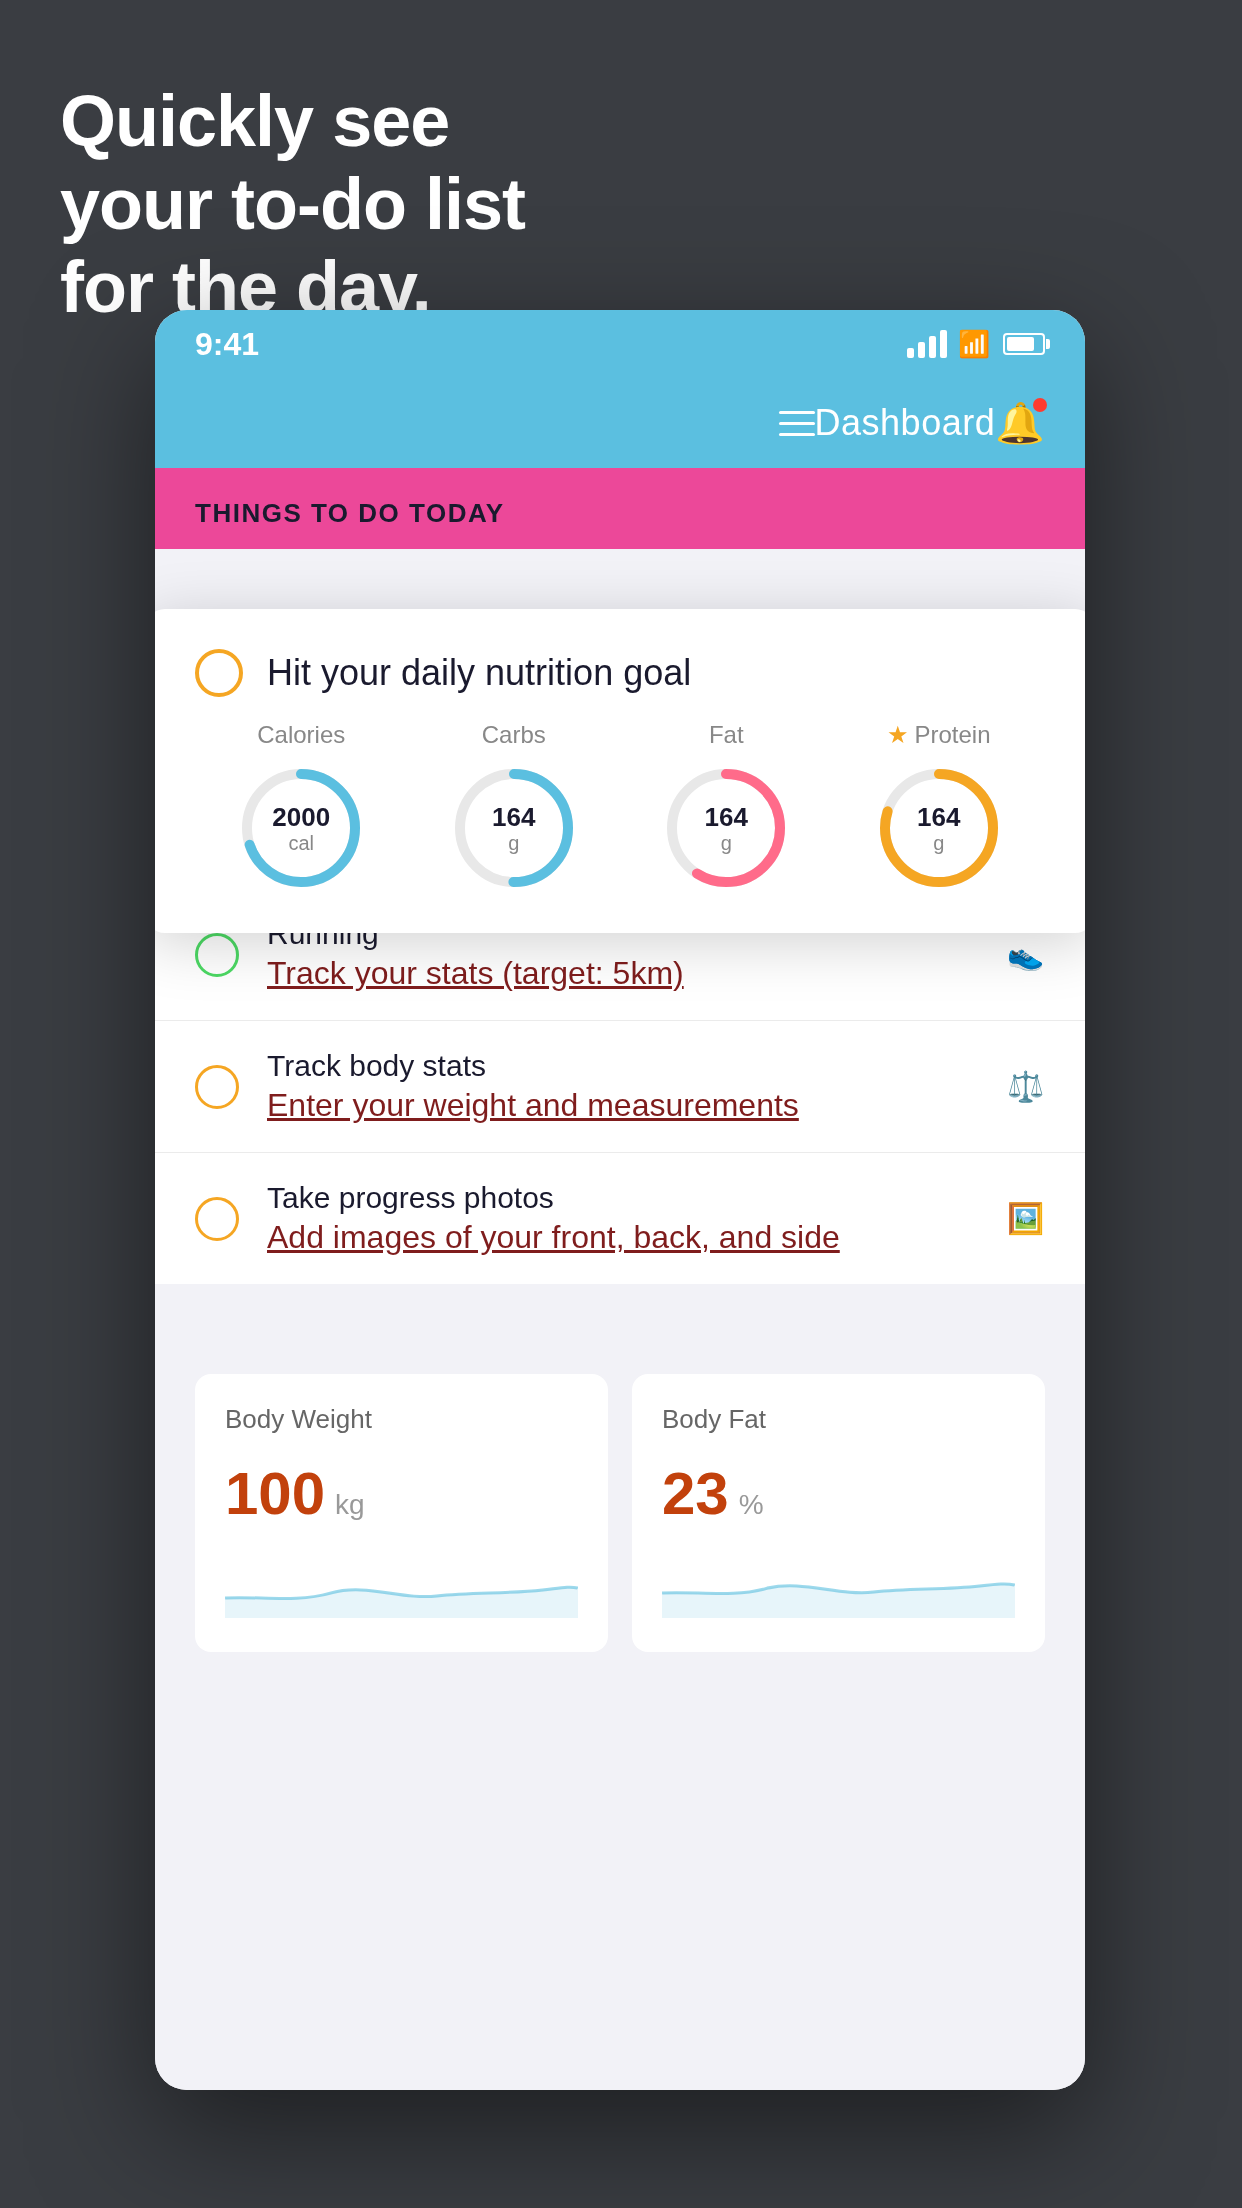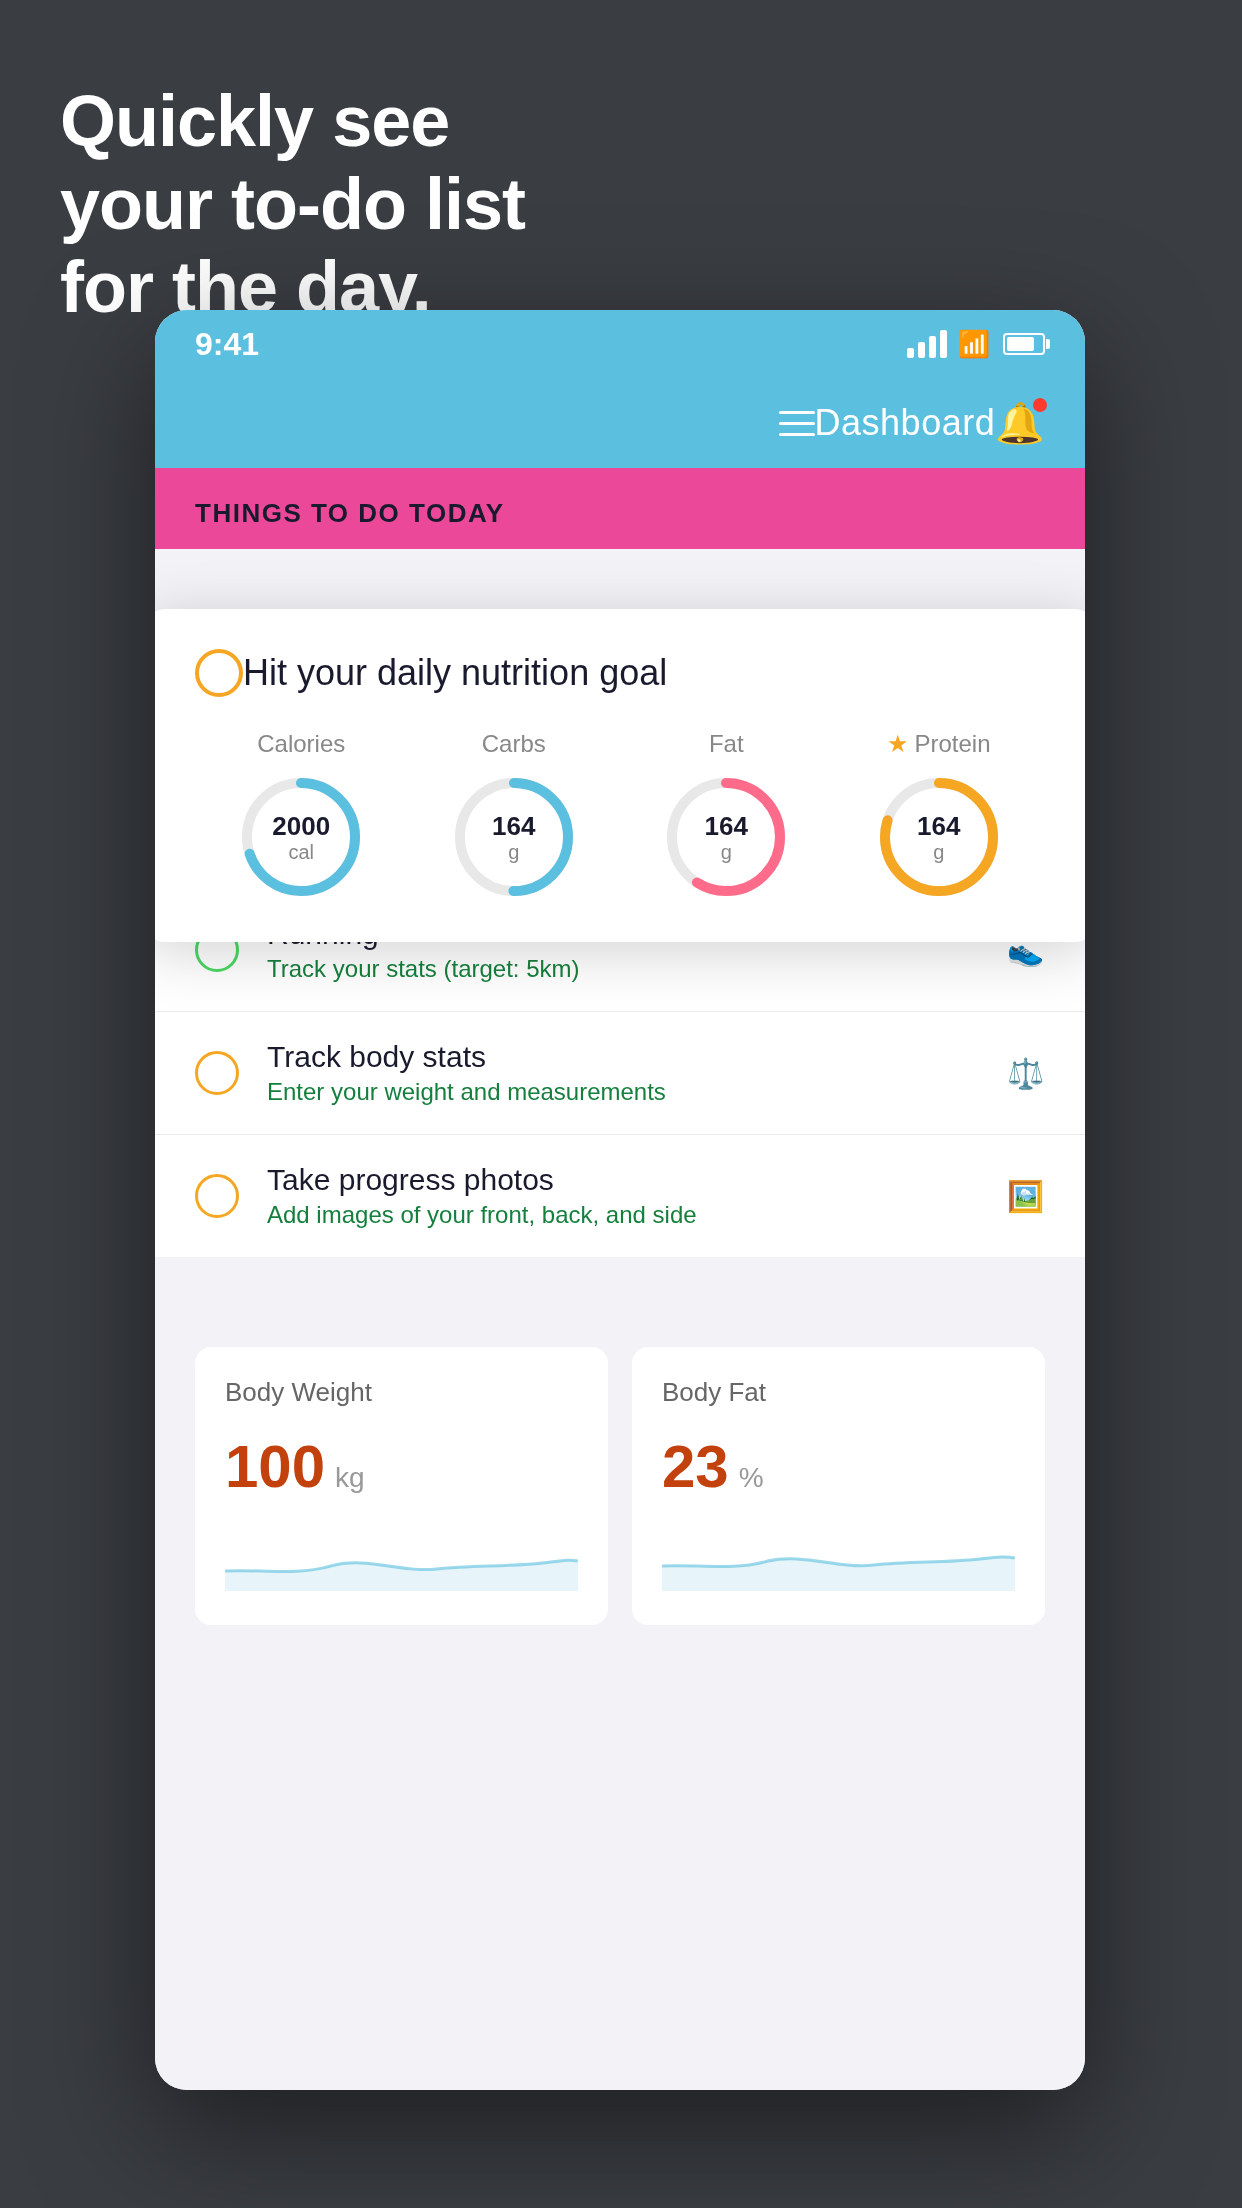--- a/index.html
+++ b/index.html
@@ -175,21 +175,22 @@
       right: -10px;
       background: #ffffff;
       border-radius: 20px;
       padding: 40px 50px;
       box-shadow: 0 10px 60px rgba(0,0,0,0.18);
       z-index: 10;
     }
     .card-title-row {
       display: flex;
       align-items: center;
-      margin-bottom: 33px;
+      gap: 24px;
+      margin-bottom: 24px;
     }
     .circle-check {
       width: 48px;
       height: 48px;
       border-radius: 50%;
       border: 4px solid #f5a623;
       background: transparent;
       flex-shrink: 0;
     }
     .card-title {
@@ -300,22 +301,23 @@
     .todo-text {
       flex: 1;
     }
     .todo-title {
       font-size: 30px;
       font-weight: 500;
       color: #1a1a2e;
       margin-bottom: 4px;
     }
     .todo-subtitle {
-      font-size: 24px;
-      color: #15803d;
+      font-size: 32px;
+      color: #7f1d1d;
+      text-decoration: underline;
     }
     .todo-icon-right {
       font-size: 30px;
       color: #ccc;
     }
 
     
     .spacer {
       height: 60px;
       background: #f2f2f7;

